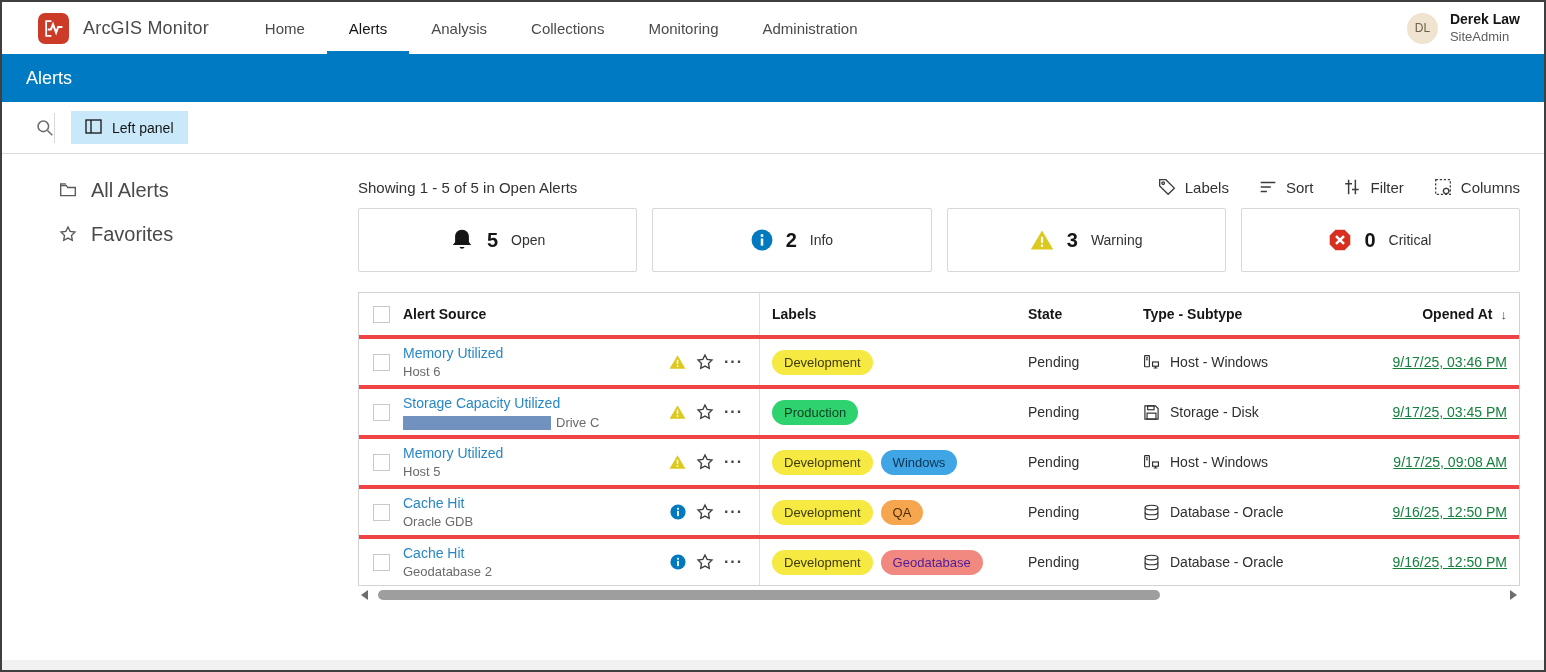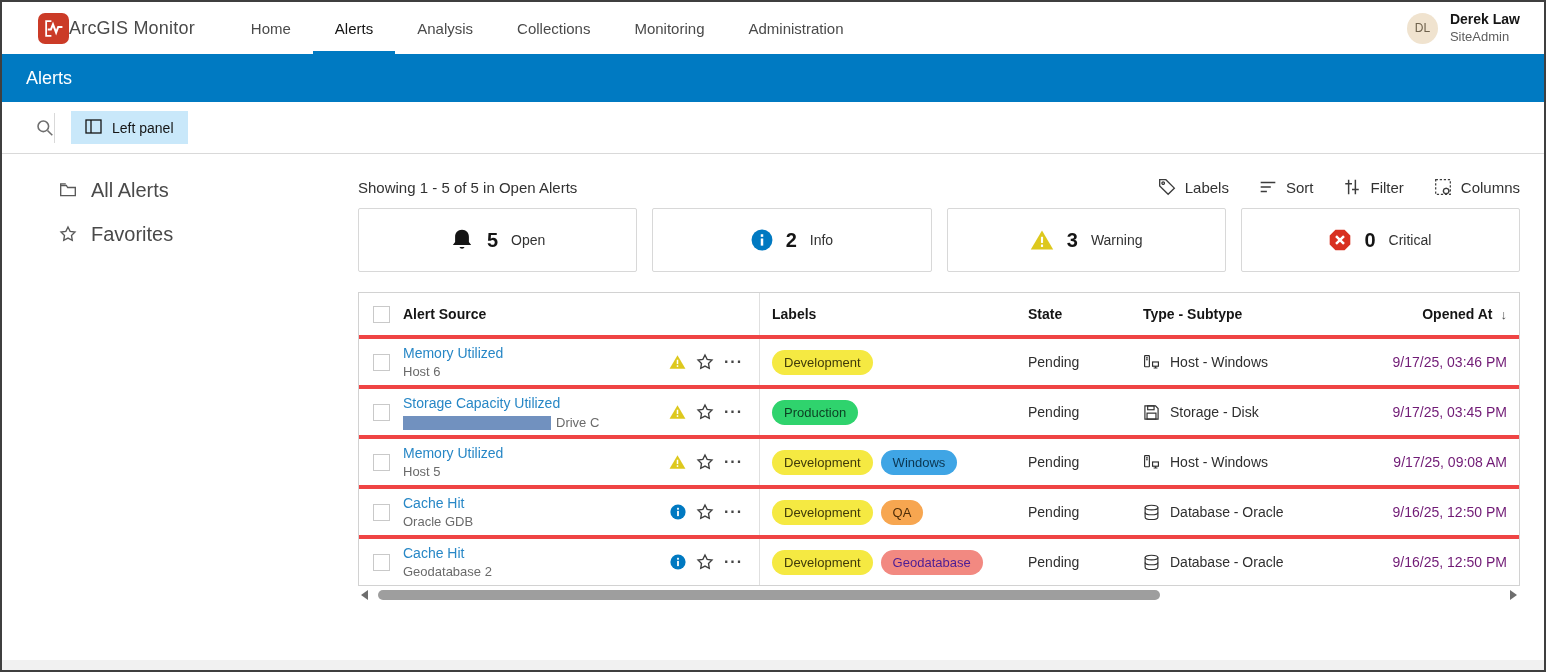--- a/index.html
+++ b/index.html
@@ -2,21 +2,21 @@
 <html><head>
 <meta charset="utf-8">
 <style>
   * { box-sizing: border-box; margin: 0; padding: 0; }
   html,body { width:1546px; height:672px; overflow:hidden; background:#fff;
     font-family:"Liberation Sans", sans-serif; }
   .page { width:1546px; height:672px; border:2px solid #3f3f3f; display:flex; flex-direction:column; background:#fff; }
 
   
   .topnav { height:52px; flex:0 0 52px; display:flex; align-items:stretch; padding:0 24px 0 36px; background:#fff; }
-  .brand { display:flex; align-items:center; }
+  .brand { display:flex; align-items:center; gap:14px; }
   .logo { width:31px; height:31px; border-radius:7px; background:#cb3b27; display:flex; align-items:center; justify-content:center; }
   .app-title { font-size:18px; color:#4a4a4a; letter-spacing:.2px; }
   .nav-menu { display:flex; margin-left:34px; }
   .nav-item { display:flex; align-items:center; padding:3px 22px 0 22px; font-size:15px; color:#4a4a4a; cursor:pointer; border-bottom:3px solid transparent; }
   .nav-item.active { color:#151515; border-bottom-color:#007ac2; }
   .user { margin-left:auto; display:flex; align-items:center; gap:12px; }
   .avatar { width:31px; height:31px; border-radius:50%; background:#f0e3cf; color:#6e614c; font-size:12px; display:flex; align-items:center; justify-content:center; }
   .user-name { font-size:14px; font-weight:700; color:#151515; line-height:1.25; }
   .user-role { font-size:13px; color:#5d5d5d; line-height:1.25; }
 
@@ -67,21 +67,21 @@
   .src-text { margin-left:13px; flex:1; min-width:0; }
   .src-link { font-size:14px; color:#2787c6; cursor:pointer; display:block; line-height:1.3; }
   .src-sub { font-size:13px; color:#6a6a6a; margin-top:2px; line-height:1.2; }
   .meter-row { display:flex; align-items:center; margin-top:3px; gap:5px; }
   .meter { width:148px; height:14px; background:#7191bf; }
   .icon-cluster { display:flex; align-items:center; gap:10px; }
   .dots { font-size:16px; font-weight:700; color:#444; letter-spacing:1px; cursor:pointer; line-height:1; }
   .star { display:flex; cursor:pointer; color:#3f3f3f; }
   .pill { font-size:13px; font-weight:500; padding:5px 12px; border-radius:13px; white-space:nowrap; }
   .cell-text { font-size:14px; color:#2f2f2f; }
-  .date-text { font-size:14px; color:#701a75; }
+  .date-text { font-size:14px; color:#15803d;text-decoration:underline; }
   .type-ic { display:flex; color:#2f2f2f; }
   .sort-arrow { margin-left:8px; font-size:13px; color:#4a4a4a; }
 
   
   .hscroll { display:flex; align-items:center; height:15px; margin-top:1px; }
   .scroll-arrow { width:0; height:0; border-style:solid; cursor:pointer; }
   .scroll-arrow.left { border-width:5px 7px 5px 0; border-color:transparent #6e6e6e transparent transparent; margin-left:3px; }
   .scroll-arrow.right { border-width:5px 0 5px 7px; border-color:transparent transparent transparent #6e6e6e; margin-right:3px; }
   .scroll-track { flex:1; height:10px; margin:0 4px; position:relative; }
   .scroll-thumb { position:absolute; left:6px; top:0; width:69%; height:10px; background:#9e9e9e; border-radius:5px; cursor:pointer; }

